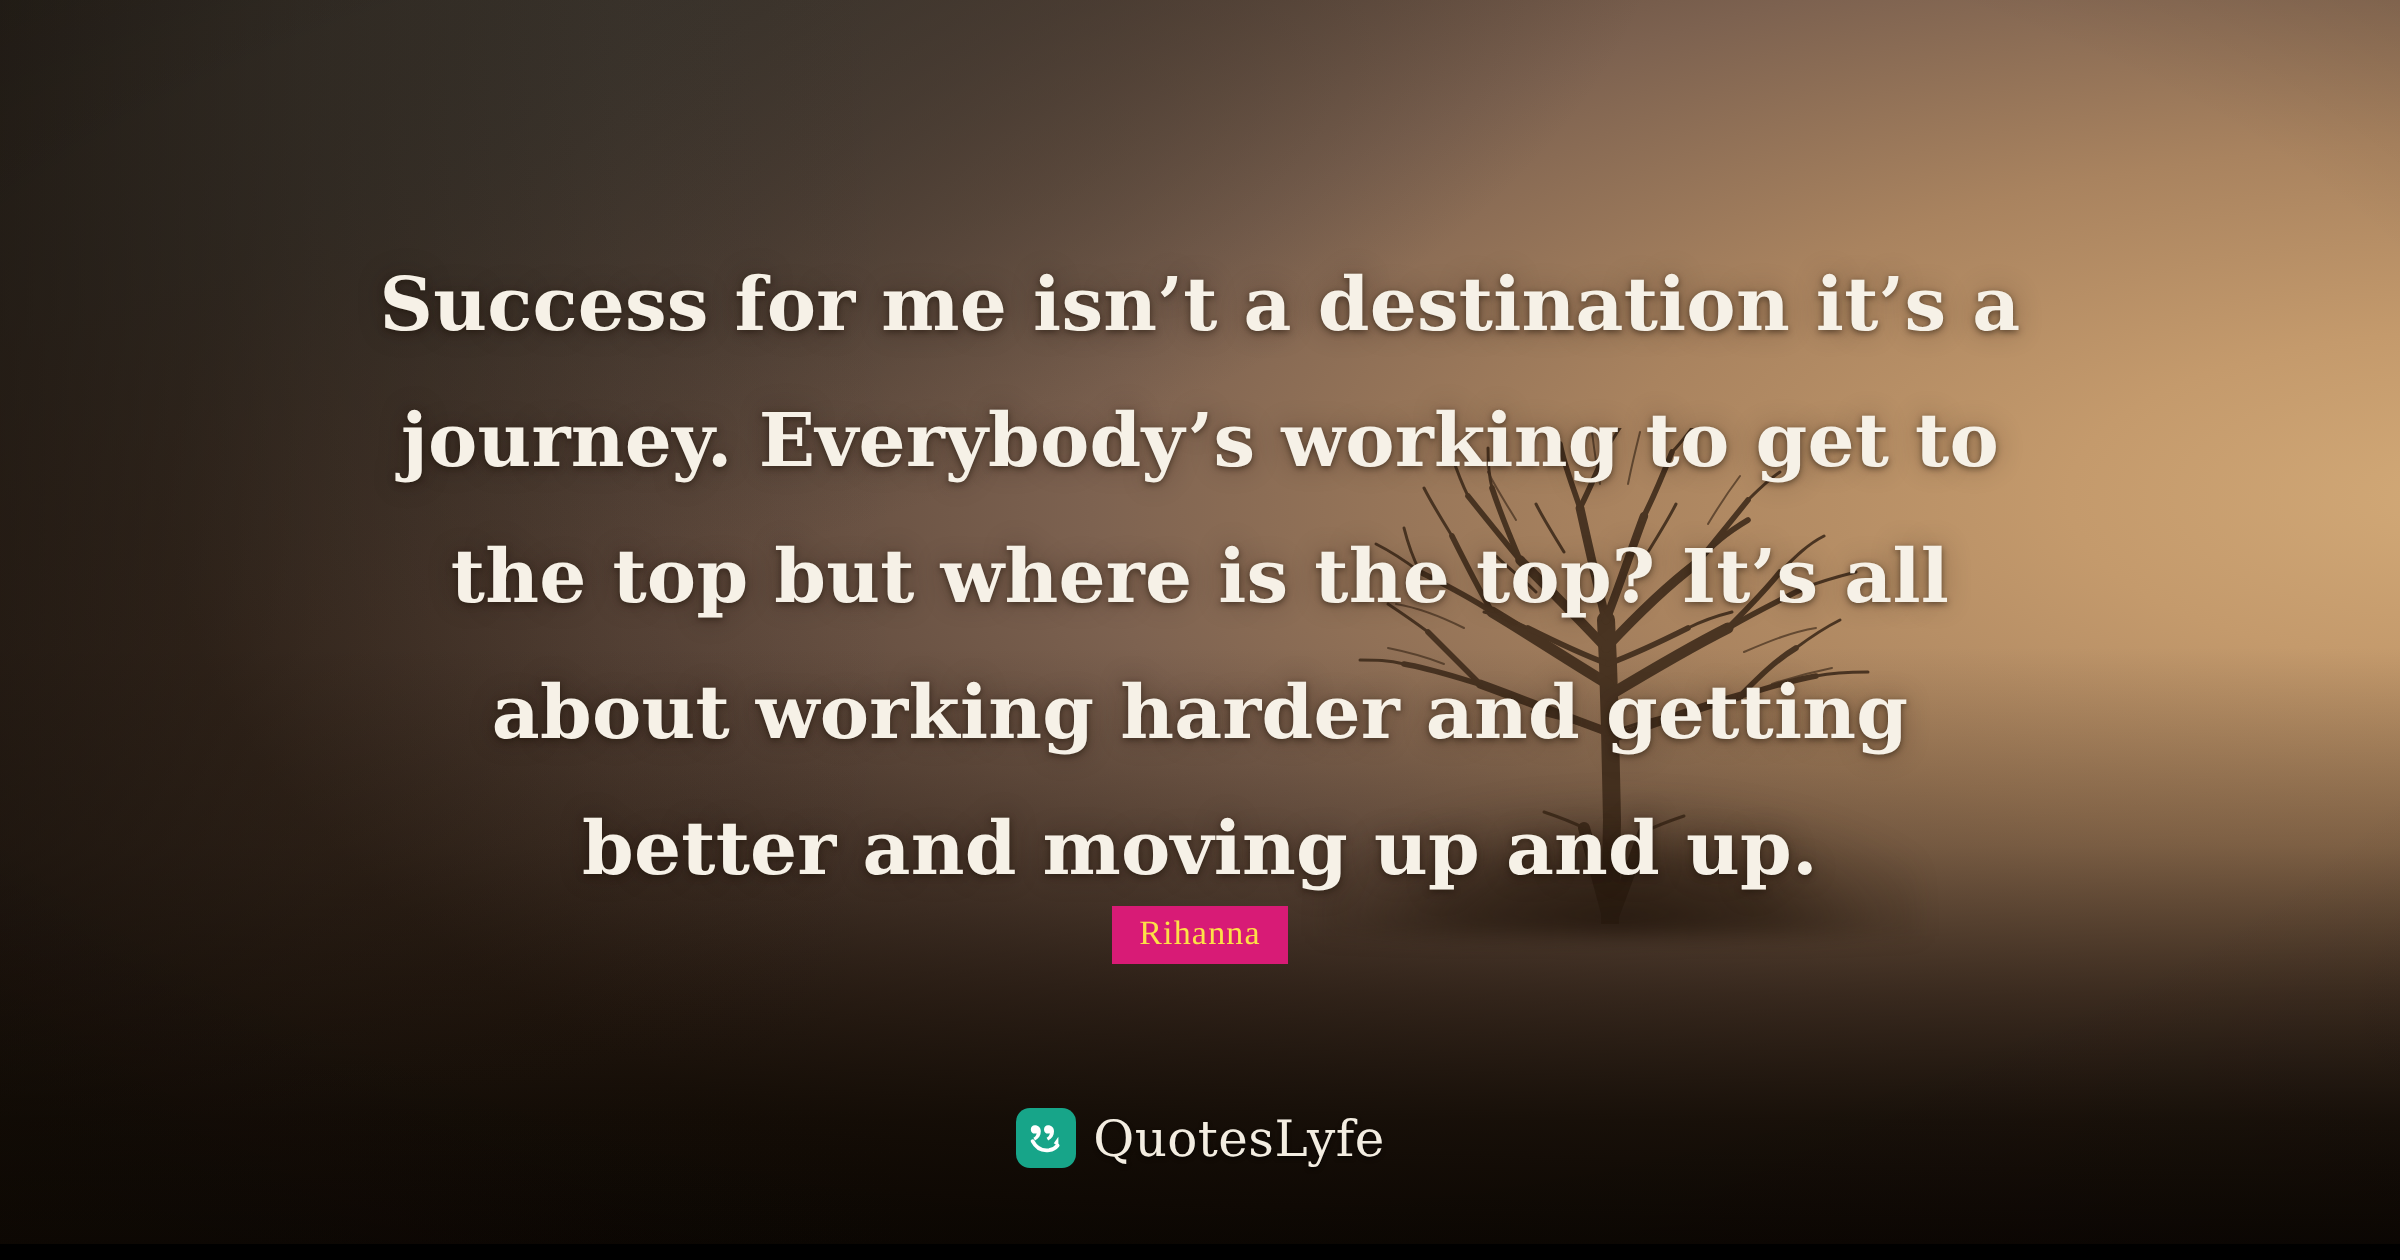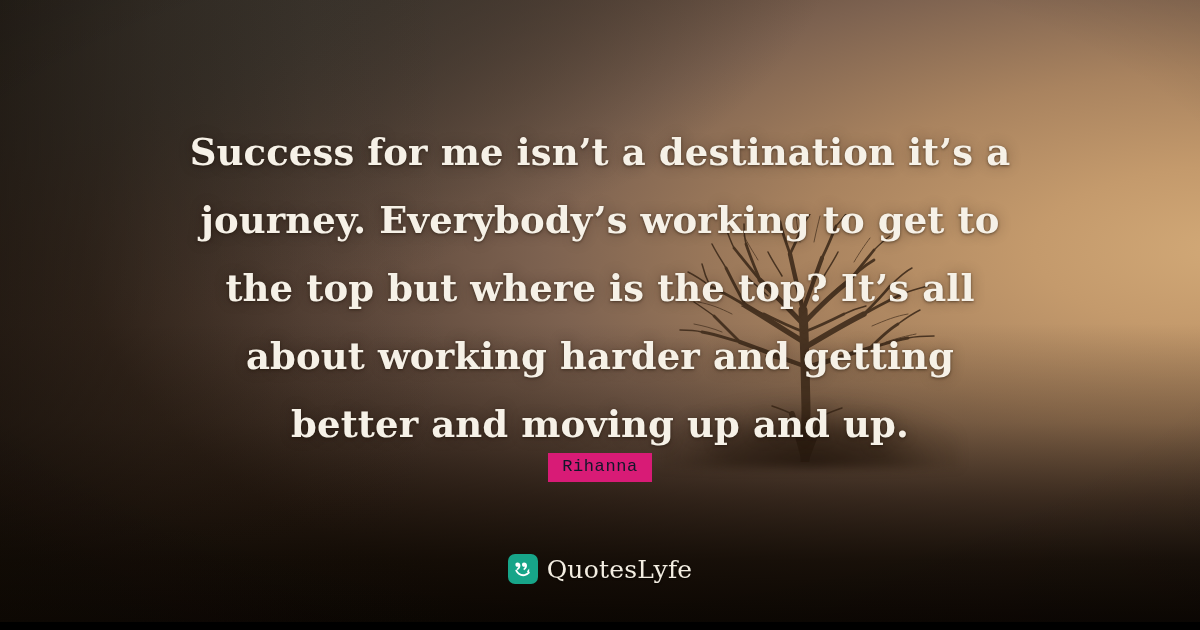--- a/index.html
+++ b/index.html
@@ -122,22 +122,22 @@
   .author-row {
     position: absolute;
     left: 0;
     right: 0;
     top: 453px;
     text-align: center;
   }
   .author-badge {
     display: inline-block;
     background: #d81b76;
-    color: #0f172a;
-    font-family: Liberation Mono, monospace;
+    color: #fde047;
+    font-family: Liberation Serif, serif;
     font-size: 17px;
     font-weight: normal;
     letter-spacing: 0.6px;
     padding: 5px 14px 6px 14px;
     line-height: 1.05;
   }
 
   
   .brand {
     position: absolute;

